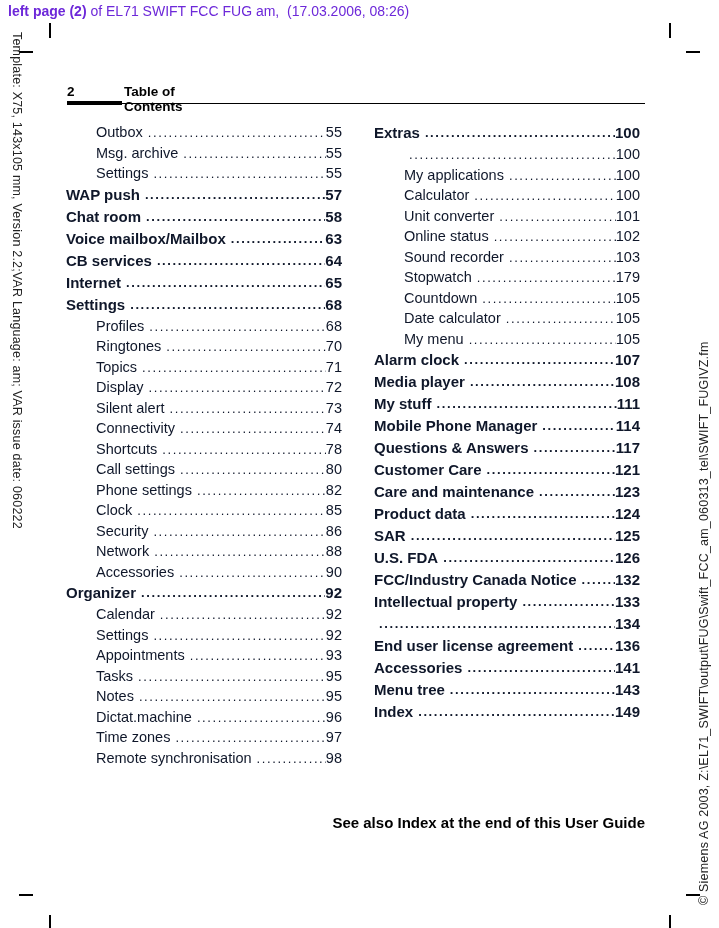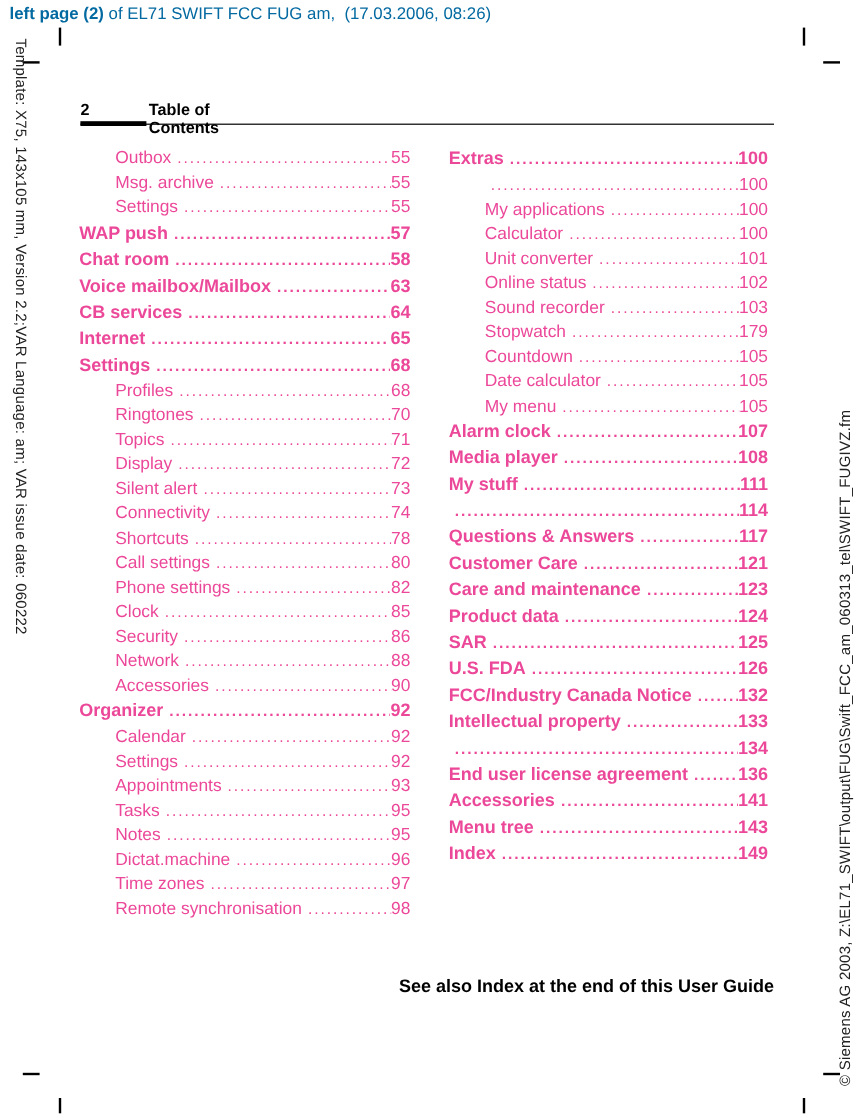--- a/index.html
+++ b/index.html
@@ -3,21 +3,21 @@
 <meta charset="utf-8">
 <style>
   html,body{margin:0;padding:0;}
   body{
     width:719px;height:928px;position:relative;overflow:hidden;
     background:#ffffff;color:#1a1a1a;
     font-family:"Liberation Sans","DejaVu Sans",sans-serif;
   }
   
   .print-header{
-    position:absolute;left:8px;top:3px;font-size:14px;white-space:pre;color:#0369a1;
+    position:absolute;left:8px;top:3px;font-size:14px;white-space:pre;color:#6d28d9;
   }
   .print-header .b{font-weight:700;}
   
   .margin-note{
     position:absolute;font-size:12.5px;color:#222;white-space:pre;letter-spacing:0.2px;
     width:880px;height:16px;line-height:16px;
   }
   .margin-left{left:25px;top:32px;transform:rotate(90deg);transform-origin:0 0;}
   .margin-right{left:696px;top:905px;transform:rotate(-90deg);transform-origin:0 0;}
   
@@ -34,21 +34,21 @@
   
   .page-header{position:absolute;top:84px;left:0;font-weight:700;font-size:13.5px;color:#000;}
   .page-num{position:absolute;left:67px;top:0;}
   .page-title{position:absolute;left:124px;top:0;}
   .rule-thin{position:absolute;left:67px;top:103px;width:578px;height:1.3px;background:#000;}
   .rule-thick{position:absolute;left:67px;top:100.5px;width:55px;height:4.5px;background:#000;}
   
   .toc-col{position:absolute;top:122px;}
   .toc-col.left{left:66px;width:276px;}
   .toc-col.right{left:374px;width:266px;}
-  .toc-row{display:flex;align-items:baseline;color:#ec4899;}
+  .toc-row{display:flex;align-items:baseline;color:#0f172a;}
   .toc-row.sub{height:20.5px;line-height:20.5px;font-size:14.5px;font-weight:400;padding-left:30px;}
   .toc-row.main{height:22px;line-height:22px;font-size:15px;font-weight:700;align-items:flex-end;}
   .lab{flex:0 0 auto;white-space:nowrap;}
   .dots{flex:1 1 auto;overflow:hidden;white-space:nowrap;letter-spacing:1.6px;padding:0 2px 0 5px;font-size:13px;}
   .pg{flex:0 0 auto;text-align:right;}
   
   .footer-note{
     position:absolute;left:67px;top:814px;width:578px;text-align:right;
     font-weight:700;font-size:15px;color:#000;
   }
@@ -298,20 +298,21 @@
       <span class="lab">Media player</span>
       <span class="dots">..........................................................................................</span>
       <span class="pg">108</span>
     </div>
     <div class="toc-row main">
       <span class="lab">My stuff</span>
       <span class="dots">..........................................................................................</span>
       <span class="pg">111</span>
     </div>
     <div class="toc-row main">
+      <span class="lab">Mobile Phone Manager</span>
       <span class="dots">..........................................................................................</span>
       <span class="pg">114</span>
     </div>
     <div class="toc-row main">
       <span class="lab">Questions &amp; Answers</span>
       <span class="dots">..........................................................................................</span>
       <span class="pg">117</span>
     </div>
     <div class="toc-row main">
       <span class="lab">Customer Care</span>

